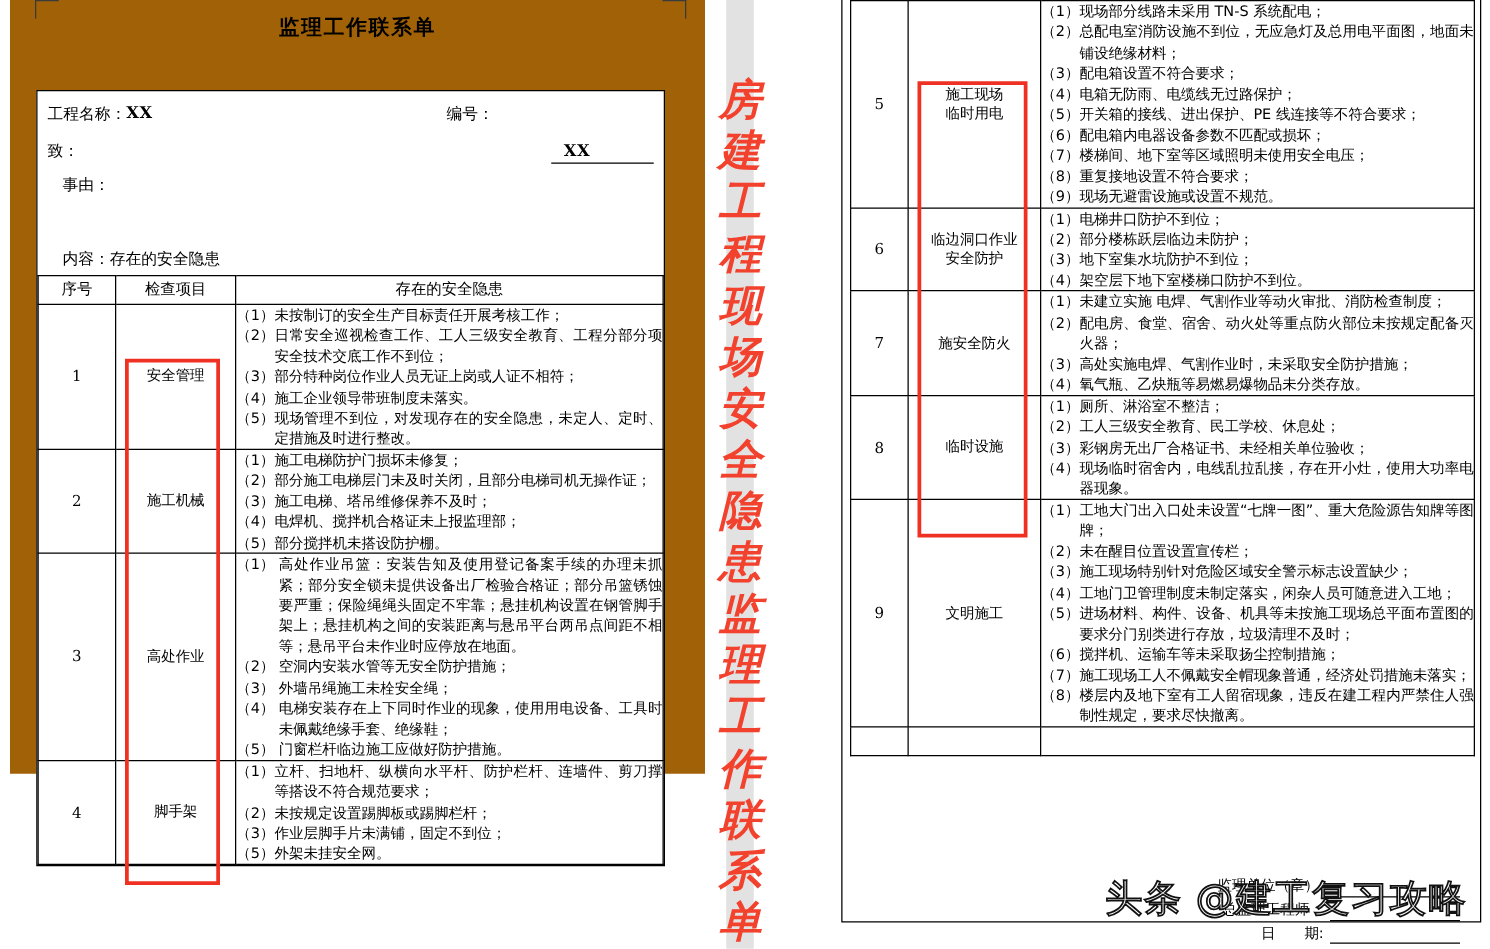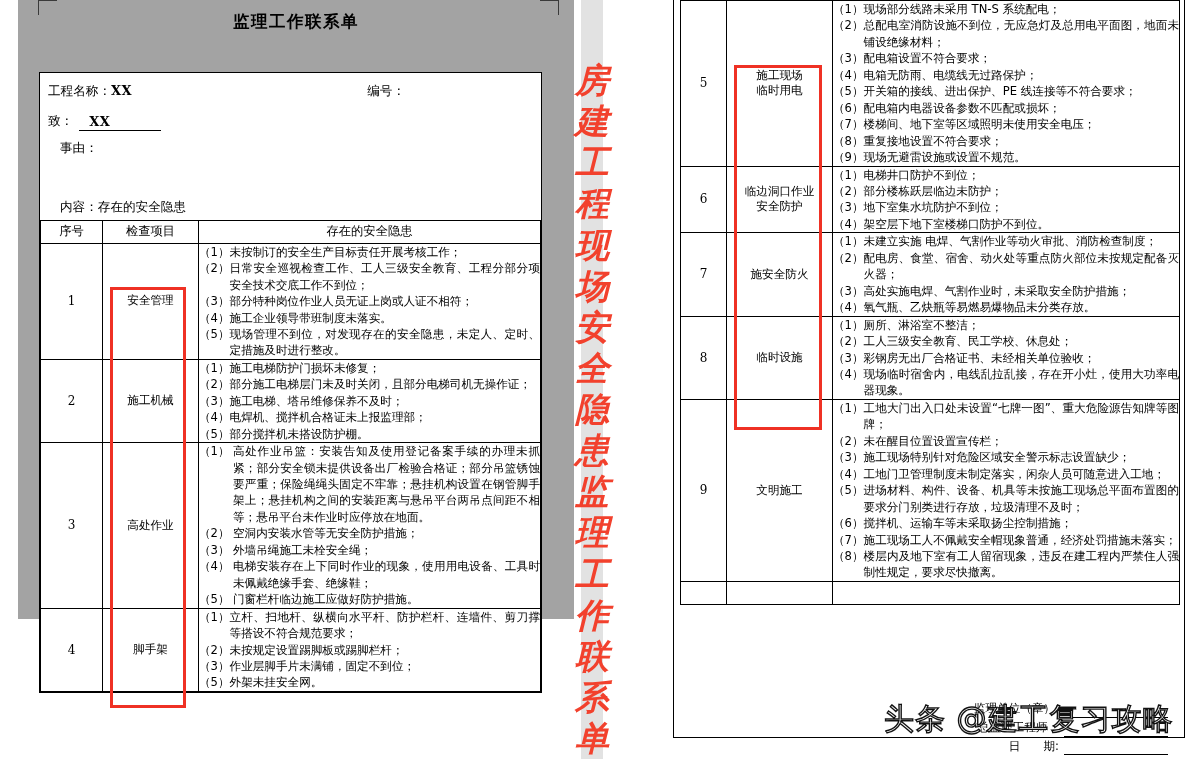--- a/index.html
+++ b/index.html
@@ -19,24 +19,24 @@
     position: absolute;
     left: 0; top: 0;
     width: 1192px;
     height: 759px;
     background: #ffffff;
   }
 
   
   .left-page {
     position: absolute;
-    left: 18px; top: 0px;
+    left: 8px; top: 0px;
     width: 556px;
     height: 619px;
-    background: #a3a3a3;
+    background: #a16207;
   }
   .corner-mark {
     position: absolute;
     width: 18px; height: 14px;
     border-left: 1px solid #3a3a3a;
     border-top: 1px solid #3a3a3a;
   }
   .corner-tl { left: 20px; top: 0px; }
   .corner-tr {
     left: 522px; top: 0px;
@@ -63,20 +63,21 @@
     border: 1px solid #000;
     box-sizing: border-box;
     background: #fff;
   }
   .fb-row {
     position: relative;
     padding: 0 8px;
     font-size: 12.6px;
     line-height: 1.55;
     color: #000;
+    justify-content: space-between;
   }
   .fb-proj {
     display: flex;
     padding-top: 8px;
     padding-bottom: 2px;
   }
   .fb-proj .lbl { white-space: nowrap; }
   .fb-proj .val {
     font-family: "DejaVu Serif", "Liberation Serif", serif;
     font-weight: bold;

